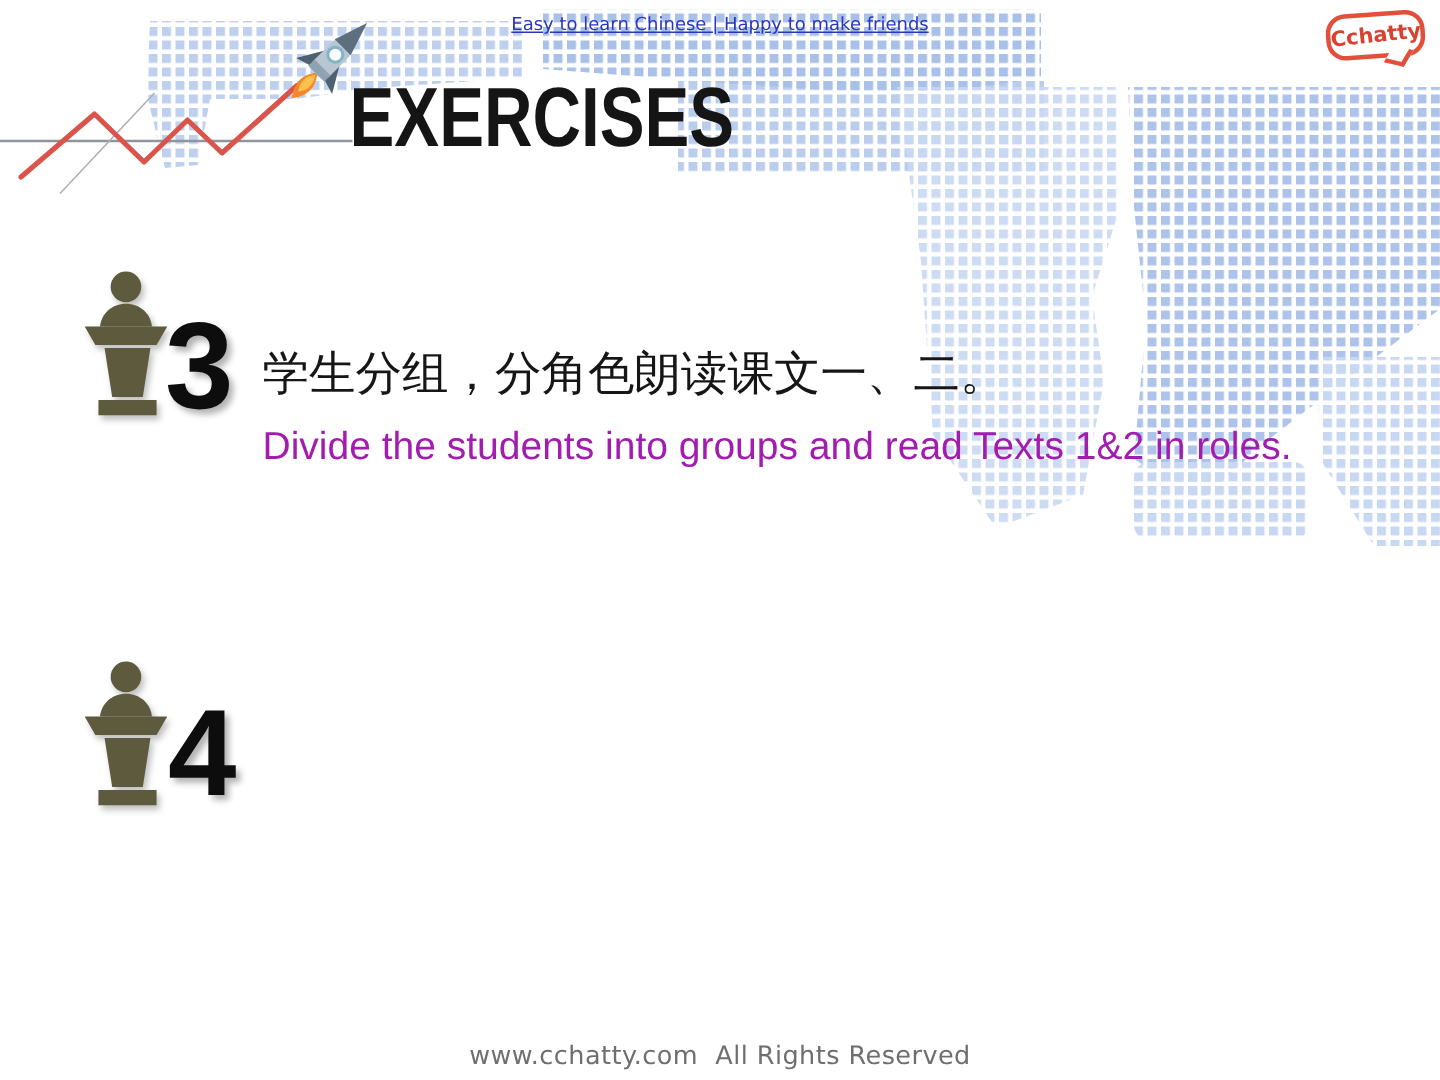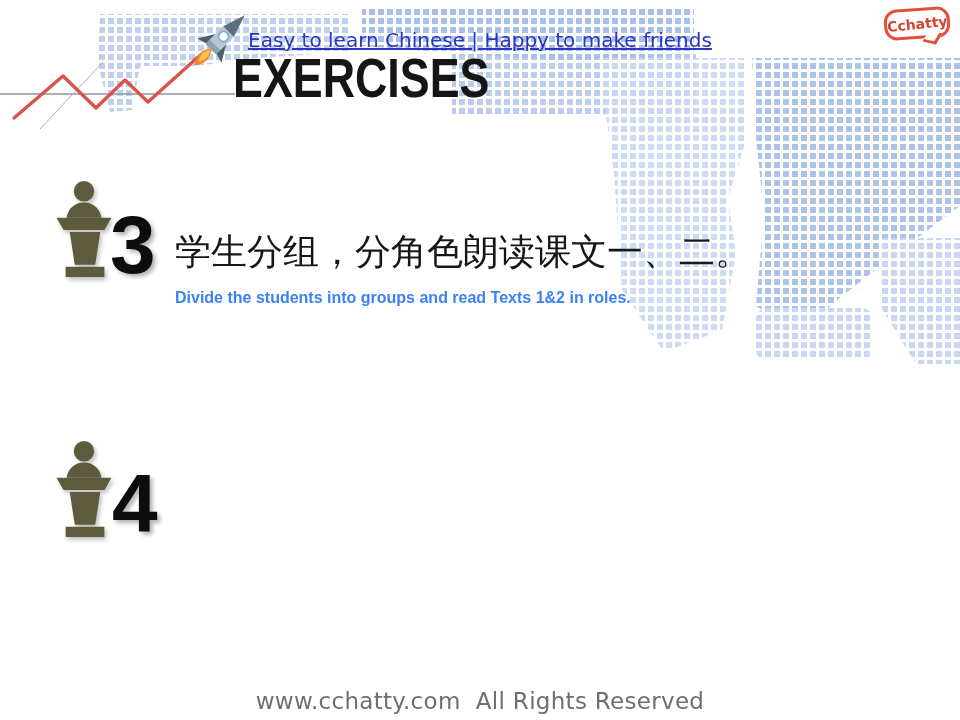--- a/index.html
+++ b/index.html
@@ -7,22 +7,22 @@
     position:relative;width:960px;height:720px;margin:0 auto;
     background:#ffffff;overflow:hidden;
     font-family:"Liberation Sans",sans-serif;
   }
   
   .map{position:absolute;top:0;left:0;pointer-events:none;}
   
   .rocket{position:absolute;top:0;left:0;}
   
   .tagline{
-    position:absolute;top:28px;left:0;width:100%;text-align:center;
-    font-family:"DejaVu Sans",sans-serif;font-size:20px;font-weight:500;
+    position:absolute;top:9px;left:0;width:100%;text-align:center;
+    font-family:"DejaVu Sans",sans-serif;font-size:12px;font-weight:500;
     color:#2b35c0;text-decoration:underline;cursor:pointer;
   }
   
   .title{
     position:absolute;top:50px;left:233px;margin:0;
     font-size:56px;font-weight:700;color:#151515;line-height:1;
     transform:scaleX(0.8);transform-origin:left center;letter-spacing:0;
     white-space:nowrap;
   }
   
@@ -52,28 +52,28 @@
   .num{
     position:absolute;font-size:82px;font-weight:700;line-height:0.9;color:#0d0d0d;
     text-shadow:3px 3px 4px rgba(0,0,0,.3);
   }
   .ex3 .num{left:58px;top:28px;}
   .ex4 .num{left:60px;top:26px;}
   .texts{position:absolute;}
   .ex3 .texts{left:123px;top:48px;width:700px;}
   .ex4 .texts{left:143px;top:27px;width:700px;}
   .zh{
-    margin:0 0 11px 0;font-size:36px;font-weight:500;color:#161616;
+    margin:0 0 11px 0;font-size:31px;font-weight:500;color:#161616;
     font-family:"DejaVu Sans","Liberation Sans",sans-serif;white-space:nowrap;
   }
-  .en{margin:0;font-size:16px;font-weight:700;color:#3b82f6;line-height:1.3;}
+  .en{margin:0;font-size:26px;font-weight:400;color:#a21caf;line-height:1.3;}
   
   .footer{
     position:absolute;bottom:6px;left:0;width:100%;text-align:center;
-    font-family:"DejaVu Sans",sans-serif;font-size:23px;color:#6f6f6f;
+    font-family:"DejaVu Sans",sans-serif;font-size:17px;color:#6f6f6f;
     white-space:pre;letter-spacing:.3px;
   }
 </style>
 </head>
 <body>
 
 <div class="slide">
 
   <svg class="map" width="960" height="400" viewBox="0 0 960 400">
     <defs>

